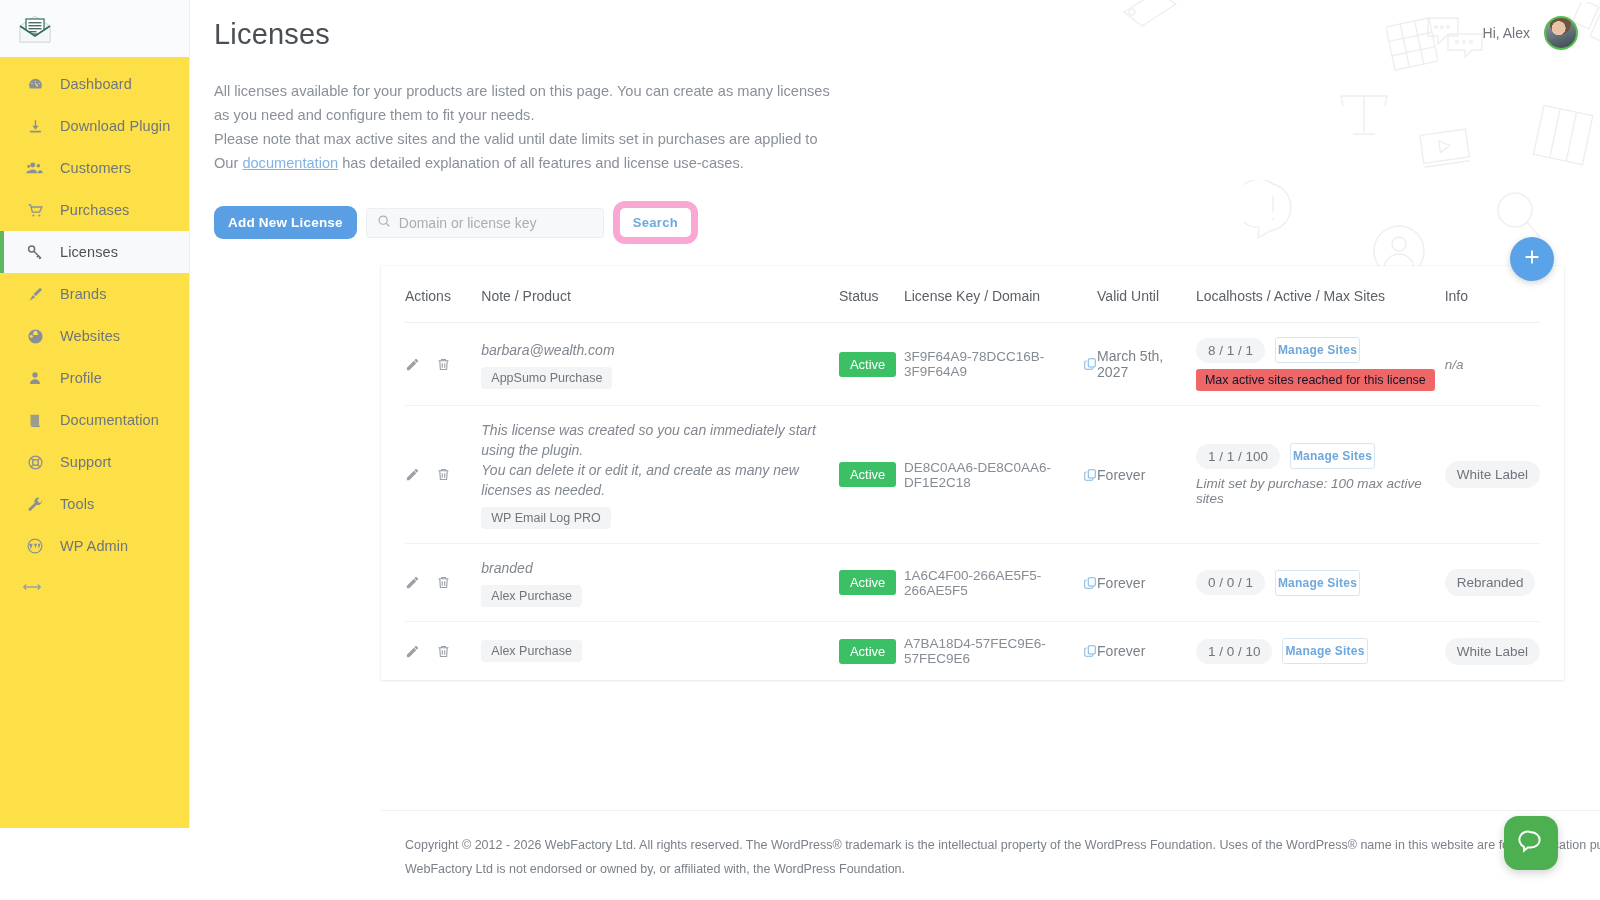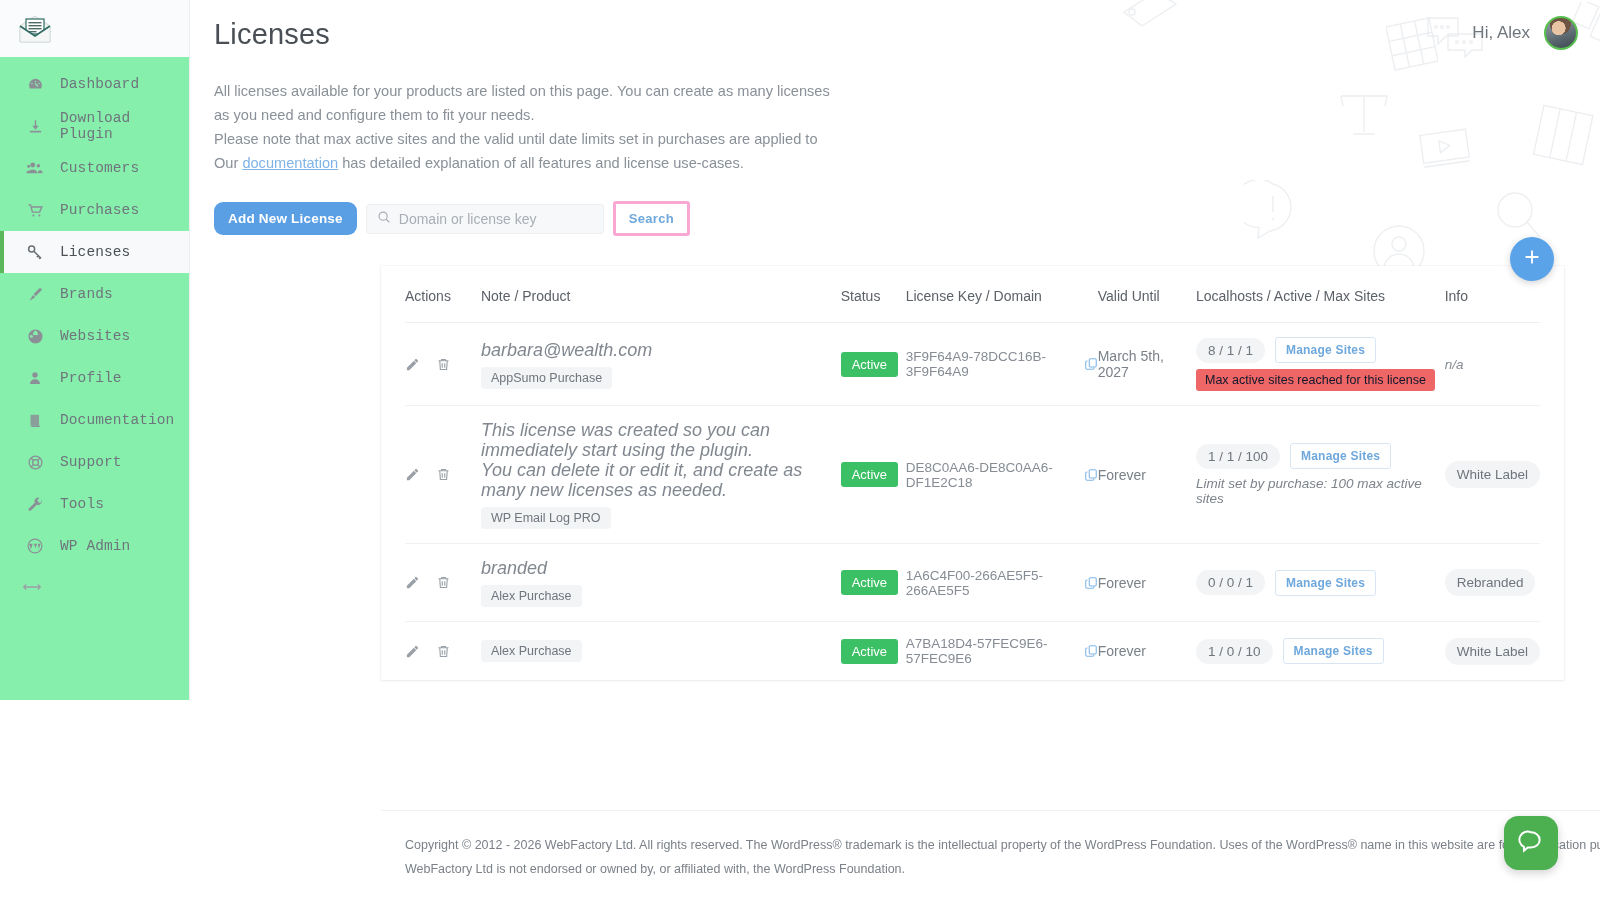--- a/index.html
+++ b/index.html
@@ -6,27 +6,26 @@
   html, body {
     width: 1600px; height: 900px;
     font-family: "Liberation Sans", sans-serif;
     background: #ffffff;
     overflow: hidden;
   }
   .app { position: relative; width: 1600px; height: 900px; display: flex; }
 
   
   .sidebar {
-    width: 190px; height: 700px;
-    background: #86efac;
+    width: 190px; height: 828px;
+    background: #fde047;
     border-right: 1px solid #eceef0;
     flex: 0 0 190px;
     position: relative;
     z-index: 5;
-    font-family: Liberation Mono, monospace;
   }
   .logo-row {
     height: 57px;
     display: flex; align-items: center; padding-left: 18px;
     background: #fafbfc;
   }
   .logo-mark { width: 34px; height: 30px; position: relative; }
   .nav { padding-top: 6px; }
   .nav-item {
     display: flex; align-items: center;
@@ -62,21 +61,21 @@
     height: 900px;
   }
   .bg-deco { position: absolute; inset: 0; pointer-events: none; overflow: hidden; }
   .bg-deco svg { position: absolute; stroke: #e9ecef; fill: none; stroke-width: 1.4; opacity: .85; }
 
   .topbar {
     position: absolute; top: 0; right: 0;
     height: 66px; display: flex; align-items: center;
     padding-right: 22px; gap: 14px; z-index: 3;
   }
-  .hi-text { font-size: 17px; color: #6f757c; }
+  .hi-text { font-size: 14px; color: #6f757c; }
   .avatar {
     width: 34px; height: 34px; border-radius: 50%;
     border: 2px solid #57c04e;
     background:
       radial-gradient(circle at 42% 34%, #e8c3a4 0 26%, rgba(0,0,0,0) 27%),
       radial-gradient(circle at 48% 20%, #6e5442 0 36%, rgba(0,0,0,0) 37%),
       linear-gradient(160deg, #9aa6ae 0%, #5d6a72 60%, #3c474e 100%);
     overflow: hidden;
   }
 
@@ -100,23 +99,23 @@
     background: #f7f8fa; border: 1px solid #eceff2; border-radius: 3px;
     height: 30px; width: 238px; padding: 0 10px; gap: 8px;
   }
   .search-wrap input {
     border: none; outline: none; background: transparent;
     font-size: 14px; color: #6f757c; width: 100%;
     font-family: "Liberation Sans", sans-serif;
   }
   .search-wrap input::placeholder { color: #a9aeb5; }
   .btn-search {
-    background: #fff; border: 3px solid #f9a8d4; color: #6fa8dc;
+    background: #fff; border: 7px solid #f9a8d4; color: #6fa8dc;
     font-size: 13px; font-weight: bold; letter-spacing: .3px;
-    padding: 7px 13px; border-radius: 3px; cursor: pointer;
+    padding: 7px 13px; border-radius: 12px; cursor: pointer;
     font-family: "Liberation Sans", sans-serif;
   }
 
   
   .panel {
     position: absolute; left: 191px; right: 36px; top: 266px;
     background: #fff;
     box-shadow: 0 1px 3px rgba(0,0,0,.07), 0 0 0 1px rgba(0,0,0,.02);
     z-index: 2;
   }
@@ -135,42 +134,42 @@
   .col-note { width: 385px; }
   .col-status { width: 66px; }
   .col-key { width: 205px; }
   .col-valid { width: 105px; }
   .col-sites { width: 250px; }
   .col-info { width: 95px; }
 
   .act { display: flex; gap: 16px; align-items: center; color: #9aa0a7; }
   .act span { cursor: pointer; line-height: 0; }
 
-  .note-text { font-style: italic; font-size: 18px; color: #81878f; line-height: 20px; }
+  .note-text { font-style: italic; font-size: 14px; color: #81878f; line-height: 20px; }
   .chip {
     display: inline-block; margin-top: 7px;
     background: #f2f4f6; color: #70767d;
     font-size: 12.5px; padding: 4px 10px; border-radius: 4px;
   }
   .badge-active {
     display: inline-block; background: #3cc065; color: #fff;
     font-size: 13px; padding: 5px 11px; border-radius: 3px;
   }
   .keycell { display: flex; align-items: center; gap: 8px; color: #868c94; font-size: 13.5px; }
   .copy-ico { color: #7eb5e8; cursor: pointer; line-height: 0; }
 
   .sites-row { display: flex; align-items: center; gap: 10px; }
   .count-pill {
     background: #f2f4f6; color: #6f757c;
     font-size: 13.5px; padding: 5px 12px; border-radius: 14px; white-space: nowrap;
   }
   .btn-manage {
     background: #fff; border: 1px solid #d8e6f4; color: #6fa8dc;
     font-size: 12px; font-weight: bold; letter-spacing: .2px;
-    padding: 5px 10px; border-radius: 3px; cursor: pointer; white-space: nowrap;
+    padding: 5px 2px; border-radius: 3px; cursor: pointer; white-space: nowrap;
     font-family: "Liberation Sans", sans-serif;
   }
   .alert-max {
     display: inline-block; margin-top: 6px;
     background: #ef6666; color: #0f172a; font-size: 12.5px;
     padding: 4px 9px; border-radius: 3px; white-space: nowrap;
   }
   .limit-note { margin-top: 7px; font-style: italic; font-size: 13.5px; color: #7d838a; }
   .info-pill {
     display: inline-block; background: #f2f4f6; color: #6f757c;

